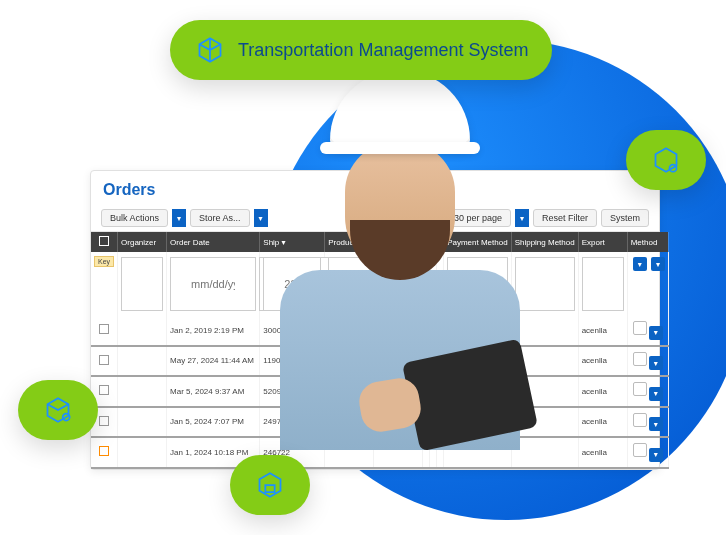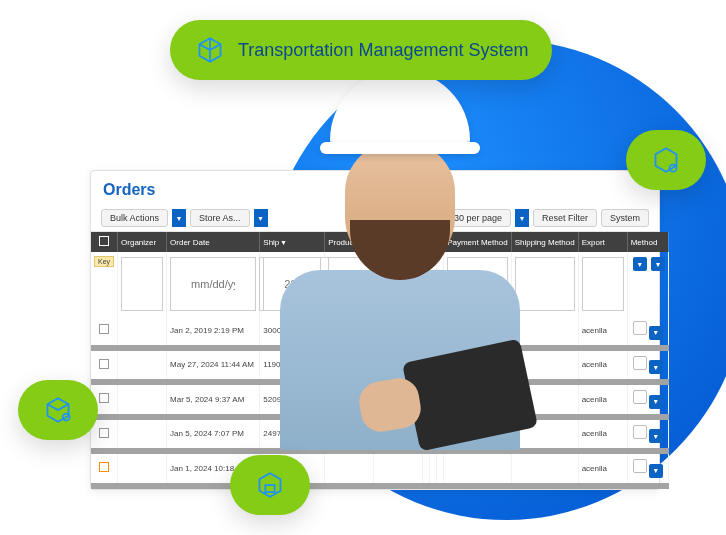--- a/index.html
+++ b/index.html
@@ -17,21 +17,21 @@
 .toolbar .btn{background:#f4f4f4;border:1px solid #d0d0d0;border-radius:3px;padding:3px 8px;font-size:9px;color:#333}
 .toolbar .caret{background:#0b63c4;color:#fff;border:none;width:14px;height:18px;display:flex;align-items:center;justify-content:center;font-size:8px}
 .spacer{flex:1}
 .col-toggle{width:18px;height:18px;background:#0b63c4;border:1px solid #0b63c4;display:flex;align-items:center;justify-content:center;color:#fff;font-size:9px}
 .table{width:100%;border-collapse:collapse;font-size:8px}
 .table th{background:#404040;color:#fff;font-weight:500;padding:4px 3px;text-align:left;border-right:1px solid rgba(255,255,255,0.2);white-space:nowrap}
 .table th.cb{width:18px;text-align:center}
 .filter-row td{padding:2px 2px;border-right:1px solid #eee;vertical-align:top}
 .filter-row input{width:100%;border:1px solid #ccc;font-size:11px;padding:20px;color:#666}
 .key-badge{background:#fce8a8;border:1px solid #e8c46a;padding:1px 3px;font-size:7px}
-.table tbody tr{border-bottom:6px solid #a3a3a3}
+.table tbody tr{border-bottom:2px solid #a3a3a3}
 .table td{padding:5px 3px;color:#444;white-space:nowrap;border-right:1px solid #f2f2f2}
 .table td.cb{text-align:center}
 .chk{width:10px;height:10px;border:1px solid #999;display:inline-block}
 .chk.orange{border-color:#ff8c00;background:#fff}
 .link-blue{color:#1565c0}
 .link-teal{color:#0a9396}
 .mini-red{display:inline-block;border:1px solid #e57373;color:#c62828;padding:0 3px;font-size:7px;border-radius:2px;background:#fff}
 .green-sq{display:inline-block;width:14px;height:14px;background:#2ecc71;border-radius:2px}
 .action-btn{background:#0b63c4;color:#fff;border:none;width:14px;height:14px;font-size:8px;display:inline-flex;align-items:center;justify-content:center;border-radius:2px;margin-left:2px}
 .action-outline{border:1px solid #bbb;width:14px;height:14px;display:inline-block;border-radius:2px;margin-left:2px}

